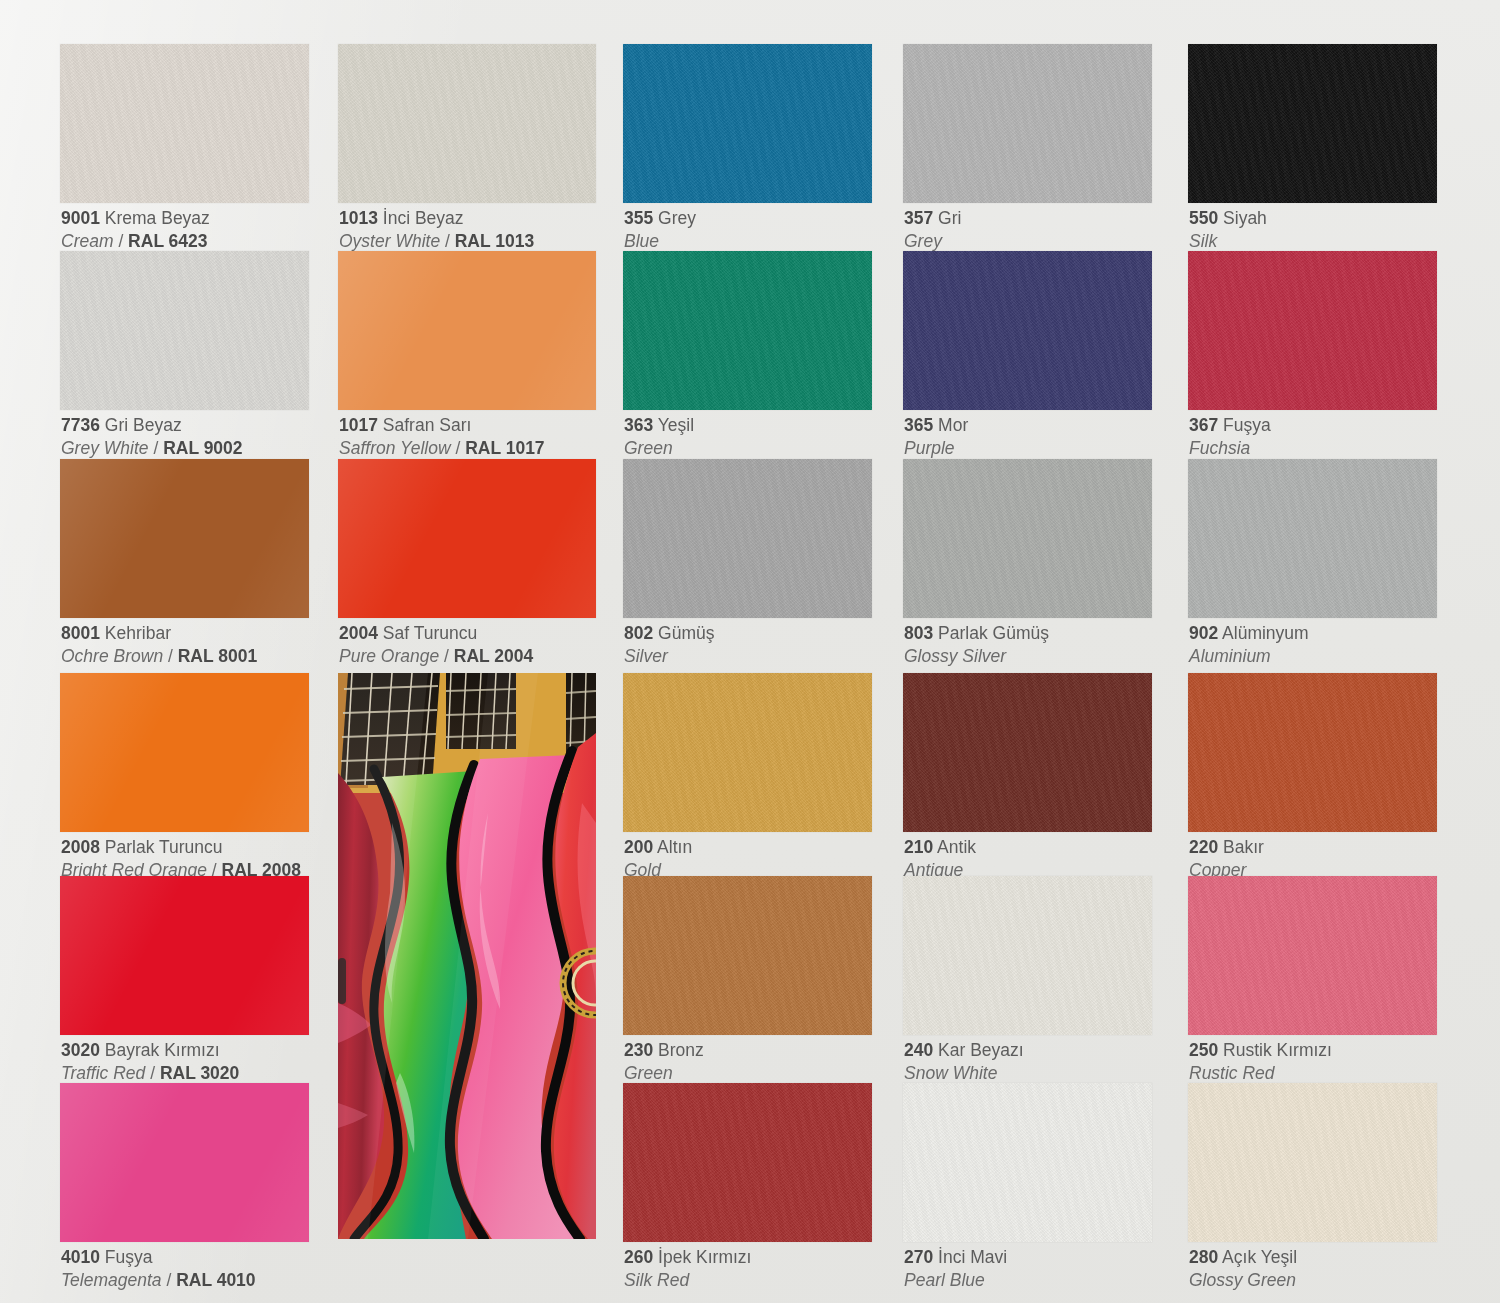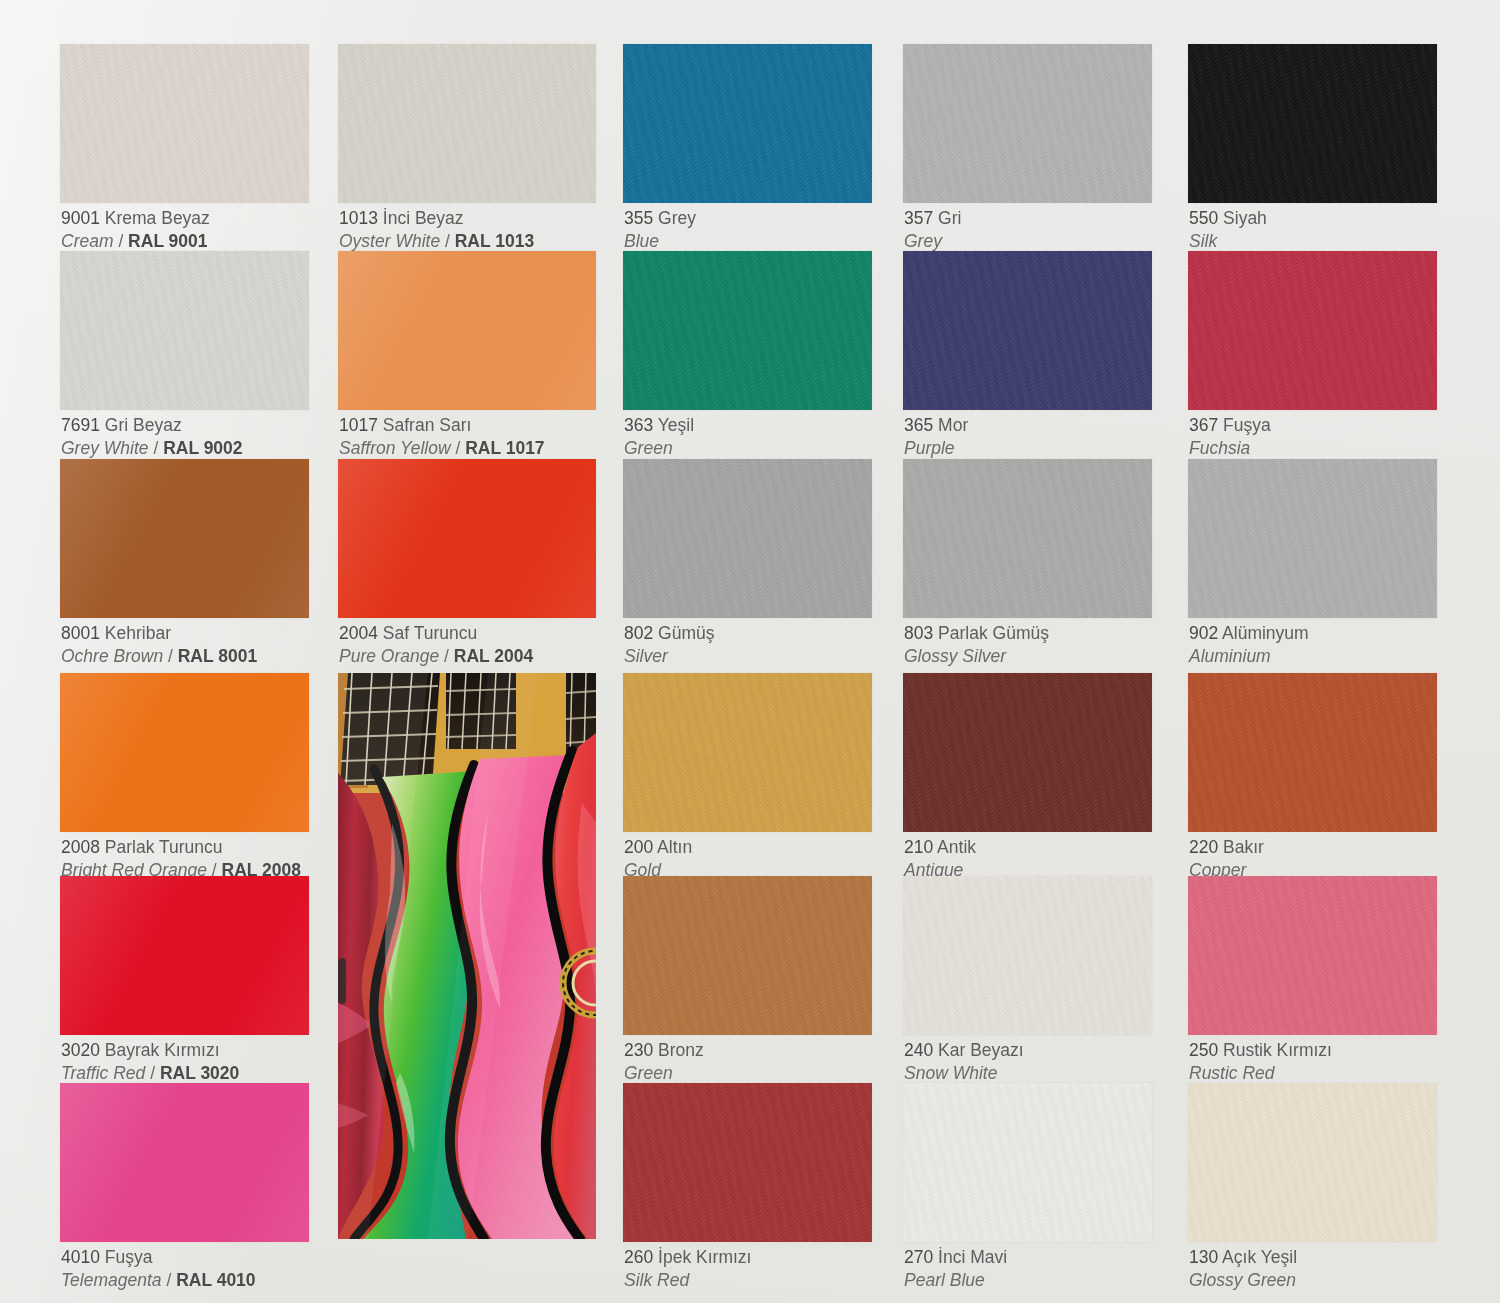--- a/index.html
+++ b/index.html
@@ -93,21 +93,21 @@
     top: 163px;
     left: 1px;
     line-height: 1.30;
     white-space: nowrap;
   }
   .line1 {
     font-size: 17.5px;
     color: #5d5d5d;
   }
   .line1 .code {
-    font-weight: normal;
+    font-weight: bold;
     color: #4a4a4a;
   }
   .line2 {
     font-size: 17.5px;
     font-style: italic;
     color: #6b6b6b;
   }
   .line2 .ral {
     font-weight: bold;
     font-style: normal;
@@ -139,21 +139,21 @@
 <div class="paper"></div>
 
 <div class="sheet">
 
 
   <div class="grid" id="grid">
       <div class="cell" style="left: 60px; top: 44px;">
         <div class="swatch metal" style="background: rgb(222, 216, 208); width: 249px;"></div>
         <div class="caption">
           <div class="line1"><span class="code">9001</span> <span>Krema Beyaz</span></div>
-          <div class="line2"><span>Cream</span><span class="slash"> / </span><span class="ral">RAL 9001</span></div>
+          <div class="line2"><span>Cream</span><span class="slash"> / </span><span class="ral">RAL 6423</span></div>
         </div>
       </div>
       <div class="cell" style="left: 338px; top: 44px;">
         <div class="swatch metal" style="background: rgb(216, 213, 203); width: 258px;"></div>
         <div class="caption">
           <div class="line1"><span class="code">1013</span> <span>İnci Beyaz</span></div>
           <div class="line2"><span>Oyster White</span><span class="slash"> / </span><span class="ral">RAL 1013</span></div>
         </div>
       </div>
       <div class="cell" style="left: 623px; top: 44px;">
@@ -173,21 +173,21 @@
       <div class="cell" style="left: 1188px; top: 44px;">
         <div class="swatch metal" style="background: rgb(19, 19, 19); width: 249px;"></div>
         <div class="caption">
           <div class="line1"><span class="code">550</span> <span>Siyah</span></div>
           <div class="line2"><span>Silk</span></div>
         </div>
       </div>
       <div class="cell" style="left: 60px; top: 251px;">
         <div class="swatch metal" style="background: rgb(217, 216, 212); width: 249px;"></div>
         <div class="caption">
-          <div class="line1"><span class="code">7691</span> <span>Gri Beyaz</span></div>
+          <div class="line1"><span class="code">7736</span> <span>Gri Beyaz</span></div>
           <div class="line2"><span>Grey White</span><span class="slash"> / </span><span class="ral">RAL 9002</span></div>
         </div>
       </div>
       <div class="cell" style="left: 338px; top: 251px;">
         <div class="swatch gloss" style="background: rgb(232, 144, 79); width: 258px;"></div>
         <div class="caption">
           <div class="line1"><span class="code">1017</span> <span>Safran Sarı</span></div>
           <div class="line2"><span>Saffron Yellow</span><span class="slash"> / </span><span class="ral">RAL 1017</span></div>
         </div>
       </div>
@@ -320,21 +320,21 @@
       <div class="cell" style="left: 903px; top: 1083px;">
         <div class="swatch metal" style="background: rgb(237, 237, 233); width: 249px;"></div>
         <div class="caption">
           <div class="line1"><span class="code">270</span> <span>İnci Mavi</span></div>
           <div class="line2"><span>Pearl Blue</span></div>
         </div>
       </div>
       <div class="cell" style="left: 1188px; top: 1083px;">
         <div class="swatch metal" style="background: rgb(236, 227, 209); width: 249px;"></div>
         <div class="caption">
-          <div class="line1"><span class="code">130</span> <span>Açık Yeşil</span></div>
+          <div class="line1"><span class="code">280</span> <span>Açık Yeşil</span></div>
           <div class="line2"><span>Glossy Green</span></div>
         </div>
       </div>
     </div>
 
   <div id="photo-cell">
     <svg class="ph" viewBox="0 0 258 566" preserveAspectRatio="none">
       <defs>
         <linearGradient id="gRed1" x1="0" y1="0" x2="1" y2="0.3">
           <stop offset="0%" stop-color="#7d1220"></stop>

